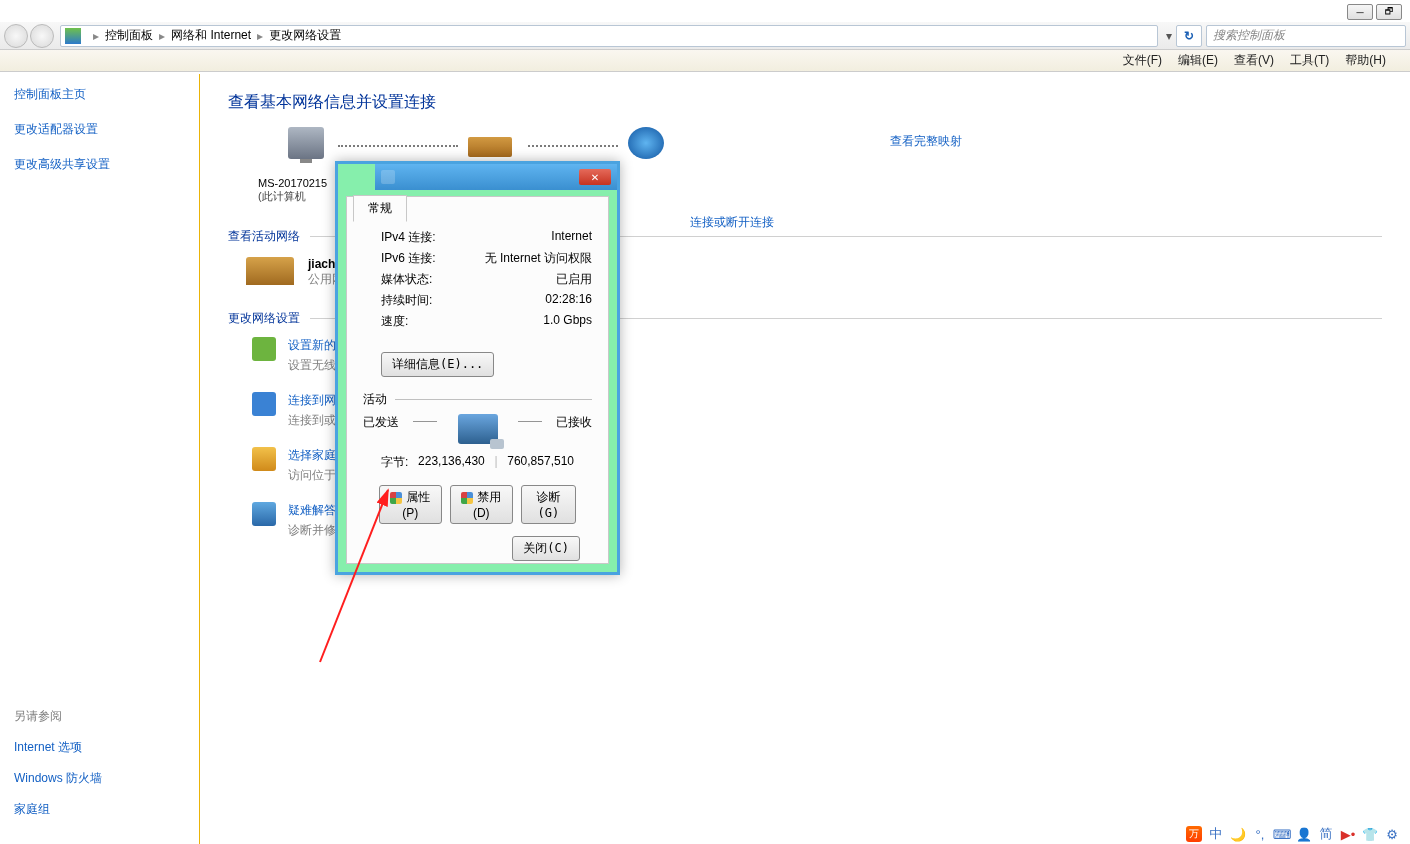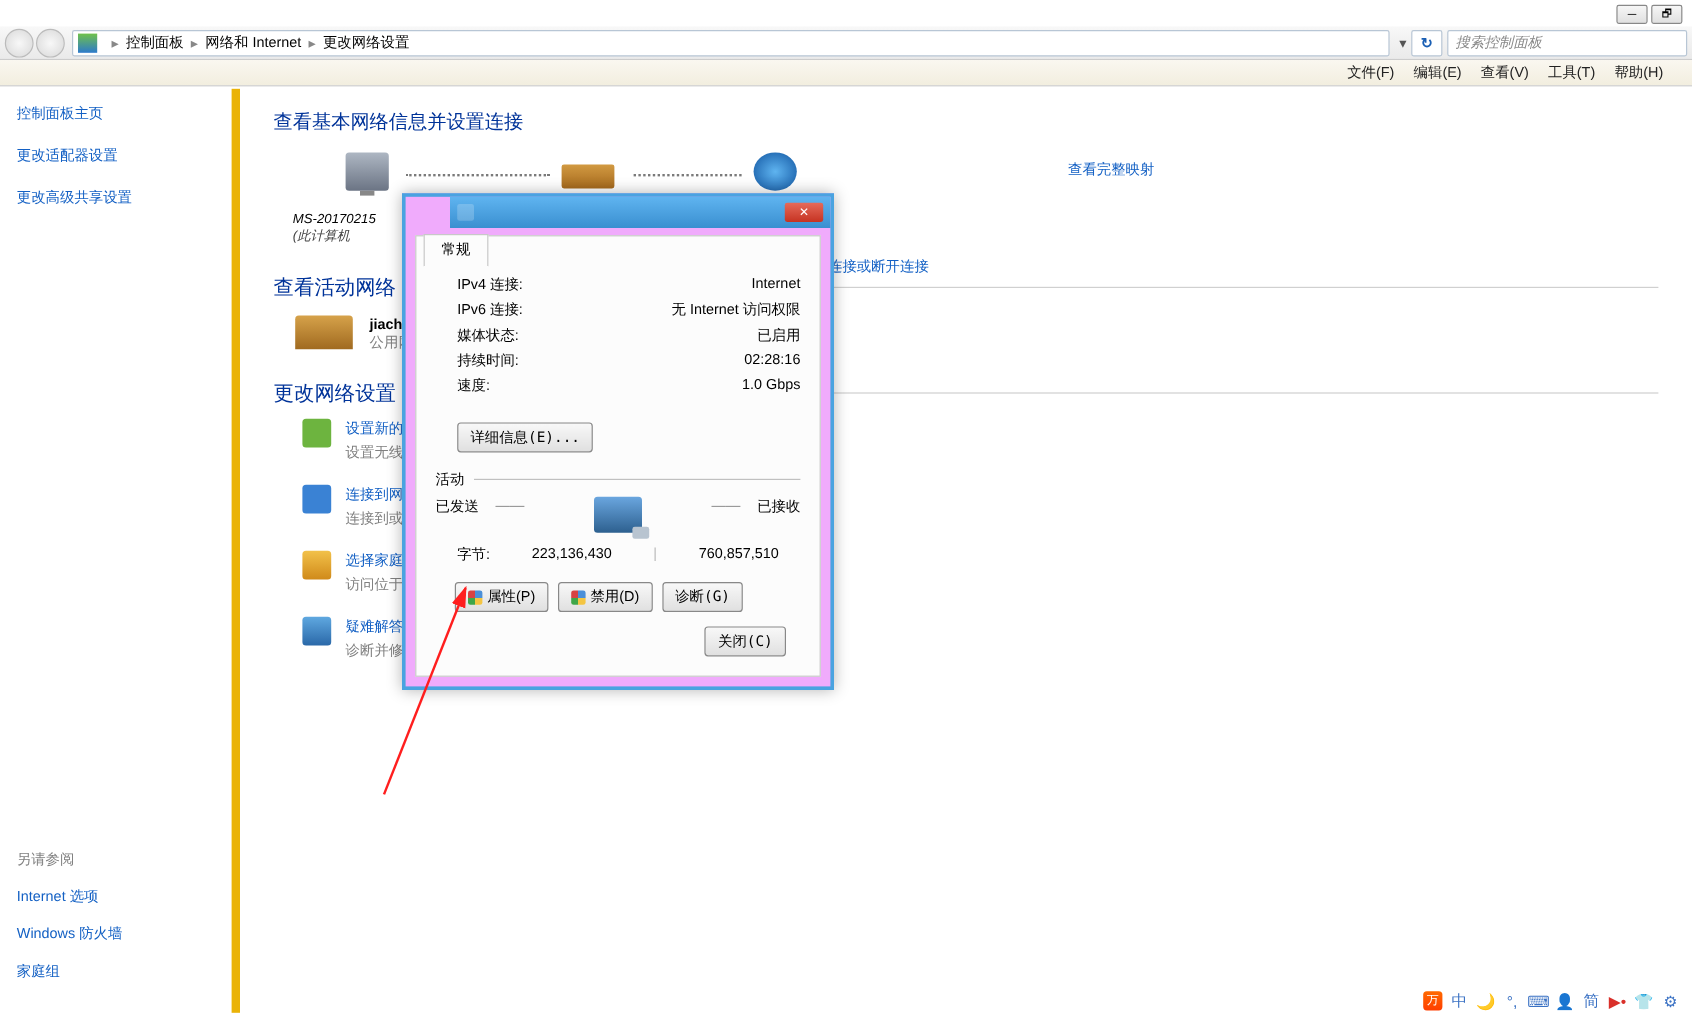--- a/index.html
+++ b/index.html
@@ -21,21 +21,21 @@
 .refresh-box { width: 26px; height: 22px; border: 1px solid #b8c6d5; background: #fff; display:flex; align-items:center; justify-content:center; border-radius:2px; }
 .refresh-box::before { content:"↻"; color:#1a5fb4; font-weight: bold; }
 .search-box { width: 200px; height: 22px; border: 1px solid #b8c6d5; background: #fff; margin-left: 4px; padding: 0 6px; color: #888; font-style: italic; display:flex; align-items:center; border-radius:2px; }
 
 
 .menubar { position: absolute; top: 50px; left: 0; right: 0; height: 22px; display: flex; align-items: center; padding: 2px 8px; background: linear-gradient(#faf7f0,#f2eedf); border-bottom: 1px solid #ccc; justify-content: flex-end; }
 .menubar span { margin-right: 16px; color: #222; }
 
 
 .main { position: absolute; top: 74px; left: 0; right: 0; bottom: 0; display: flex; }
-.sidebar { width: 200px; background: #fff; border-right: 7px solid #eab308; padding: 12px 14px; display: flex; flex-direction: column; }
+.sidebar { width: 200px; background: #fff; border-right: 1px solid #eab308; padding: 12px 14px; display: flex; flex-direction: column; }
 .sidebar .heading { color: #1360c4; font-size: 12px; margin-bottom: 18px; }
 .sidebar .link { color: #1360c4; margin-bottom: 18px; cursor: pointer; }
 .sidebar .spacer { flex: 1; }
 .sidebar .footer-heading { color: #808080; margin-bottom: 14px; }
 .sidebar .footer-link { color: #1360c4; margin-bottom: 14px; }
 
 .content { flex: 1; padding: 18px 28px; position: relative; }
 .content h1 { color: #003399; font-size: 16px; font-weight: normal; margin-bottom: 10px; }
 
 
@@ -43,45 +43,45 @@
 .netmap .pc-icon, .netmap .router-icon, .netmap .globe-icon { position:absolute; top:4px; width:36px; height:32px; }
 .netmap .pc-icon { left: 60px; background: linear-gradient(#aeb7c3,#6b7484); border-radius: 3px; }
 .netmap .pc-icon::after { content:""; position:absolute; bottom:-4px; left:12px; width:12px; height:4px; background:#888; }
 .netmap .router-icon { left: 240px; width:44px; height:20px; top:14px; background: linear-gradient(#d29a42,#a66a1e); border-radius:2px; }
 .netmap .globe-icon { left: 400px; background: radial-gradient(#5fb4f0,#1054a0); border-radius:50%; }
 .netmap .line { position:absolute; top:22px; height:1px; border-top: 2px dotted #7a7a7a; }
 .netmap .line1 { left: 110px; width: 120px; }
 .netmap .line2 { left: 300px; width: 90px; }
 .netmap .maplink { position:absolute; right: 420px; top: 10px; color:#1360c4; }
 
-.hostinfo { margin-left: 16px; font-size: 11px; color:#444;font-style:italic; }
+.hostinfo { margin-left: 30px; font-size: 11px; color:#444; }
 .hostinfo div:first-child { color:#000; }
 
-.section-label { color: #003399; margin-top: 24px; margin-bottom: 8px; font-size: 17px; }
+.section-label { color: #003399; margin-top: 24px; margin-bottom: 8px; font-size: 12px; }
 .section-line { display:flex; align-items: center; }
 .section-line::after { content:""; flex:1; height:1px; background:#d0d0d0; margin-left: 10px; }
 
 .active-net { display:flex; align-items: flex-start; margin-top: 12px; }
 .bench-icon { width: 48px; height: 28px; background: linear-gradient(#d6a24a,#a06a20); border-radius: 3px 3px 0 0; margin-right: 14px; margin-left:18px; }
 .net-name { font-weight: bold; }
 .net-type { color: #808080; }
 
 .change-net { margin-top: 22px; }
 .task-item { display:flex; align-items: flex-start; margin: 10px 24px 18px; }
 .task-icon { width: 24px; height: 24px; margin-right: 12px; border-radius: 3px; background: #6db43f; }
 .task-icon.blue { background: #3a82d4; }
 .task-icon.grp { background: linear-gradient(#f2c14a,#d08a1a); }
 .task-icon.fix { background: linear-gradient(#5fa8e0,#2a68a8); }
 .task-title { color: #1360c4; }
 .task-desc { color: #808080; margin-top: 3px; }
 
 .rightlink { position:absolute; left: 490px; top: 140px; color:#1360c4; }
 
 
-.dialog { position:absolute; left: 335px; top: 161px; width: 360px; height: 414px; background:#f0abfc; border: 3px solid #4aa3e0; box-shadow: 0 0 12px rgba(0,0,0,0.3); padding-left: 37px; }
+.dialog { position:absolute; left: 335px; top: 161px; width: 285px; height: 414px; background:#86efac; border: 3px solid #4aa3e0; box-shadow: 0 0 12px rgba(0,0,0,0.3); padding-left: 37px; }
 .dialog-titlebar { height: 26px; background: linear-gradient(#5fb4f0,#3a8fd0); display:flex; align-items:center; padding: 0 6px; color:#fff; font-size:11px; }
 .dialog-titlebar .title-icon { width:14px; height:14px; background:#fff3; border-radius:2px; margin-right:6px; }
 .dialog-close { margin-left:auto; width:32px; height:16px; background: linear-gradient(#e56a5a,#c63322); border-radius: 2px; display:flex; align-items:center; justify-content:center; color:#fff; font-size:10px; }
 .dialog-close::before { content:"✕"; }
 
 .dialog-body { position:absolute; top:32px; left:8px; right:8px; bottom:8px; background: #fcfcfc; border:1px solid #c8c8c8; }
 .tab { position:absolute; top:-2px; left:6px; padding: 4px 14px; background:#fcfcfc; border:1px solid #c8c8c8; border-bottom:1px solid #fcfcfc; font-size:12px; }
 .tab-content { padding: 30px 16px 10px; font-family: "SimSun", monospace; font-size:12px; }
 
 .grp-label { display:flex; align-items:center; margin-bottom: 6px; }

